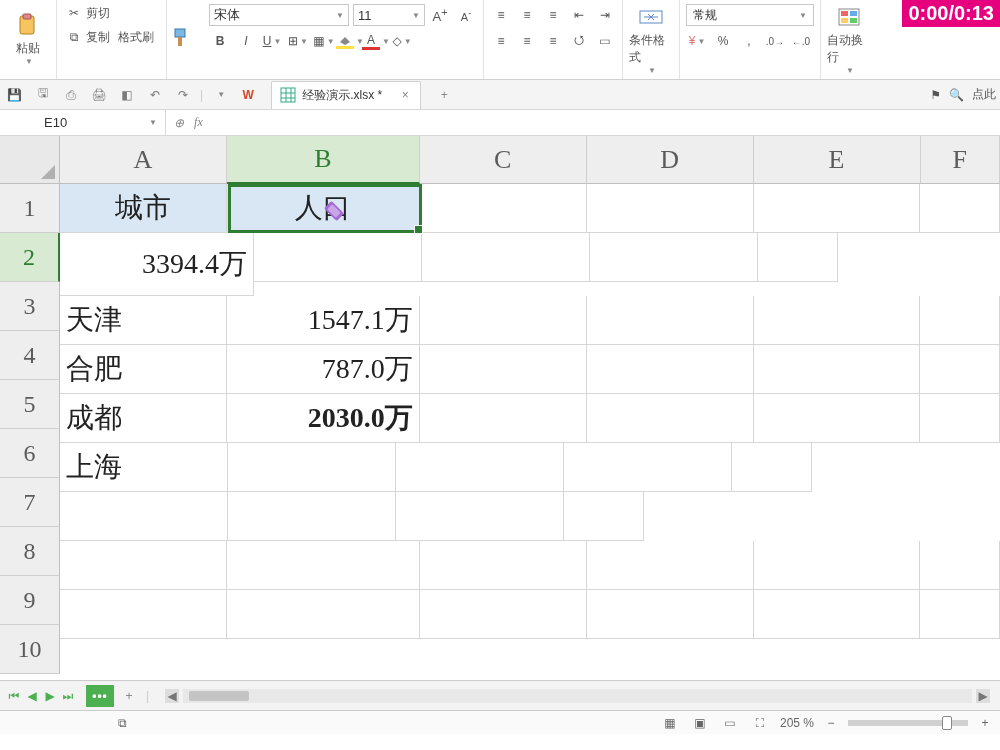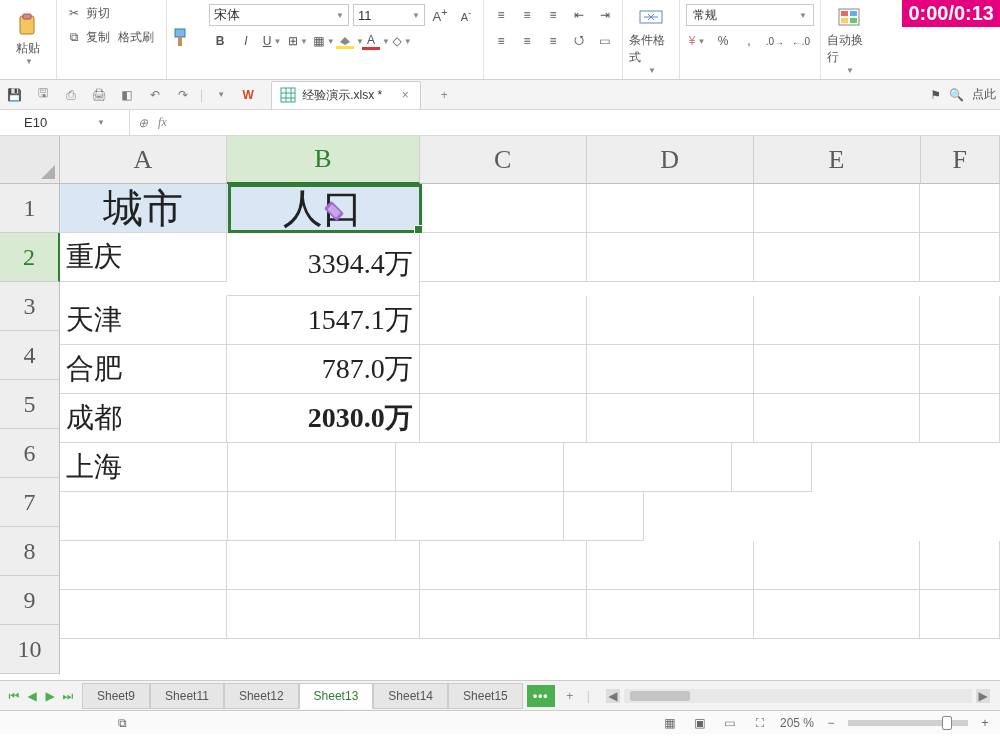--- a/index.html
+++ b/index.html
@@ -28,37 +28,37 @@
   .qat { height: 30px; background: #f4f4f4; border-bottom: 1px solid #d8d8d8; display:flex; align-items:center; padding: 0 4px; gap: 6px; }
   .qat .qbtn { width: 22px; height: 22px; display:flex; align-items:center; justify-content:center; color:#7a7a7a; }
   .doc-tab { display:flex; align-items:center; gap:6px; background:#fff; border:1px solid #d0d0d0; border-bottom:none; height:28px; padding:0 8px; margin-left:6px; border-radius:2px 2px 0 0; }
   .doc-tab .xicon { width:16px; height:16px; }
   .tab-close { width:14px; height:14px; display:flex; align-items:center; justify-content:center; color:#888; margin-left:10px; }
   .tab-add { width:22px; height:22px; display:flex; align-items:center; justify-content:center; color:#888; margin-left:6px; }
   .qat-right { margin-left:auto; display:flex; align-items:center; gap:8px; color:#555; font-size:12px; }
 
   
   .formula-row { height: 26px; border-bottom:1px solid #d8d8d8; display:flex; align-items:center; }
-  .name-box { width: 130px; height:100%; border-right:1px solid #d8d8d8; display:flex; align-items:center; padding:0 24px; justify-content:space-between; font-size:13px; }
+  .name-box { width: 130px; height:100%; border-right:1px solid #d8d8d8; display:flex; align-items:center; padding:0 8px; justify-content:space-between; font-size:13px;margin-left:36px; }
   .fx-area { display:flex; align-items:center; padding:0 8px; gap:10px; color:#888; font-style:italic; }
 
   
   .grid { position: relative; height: 544px; background:#fff; overflow:hidden; }
   .corner { position:absolute; left:0; top:0; width:60px; height:48px; background:#e9e9e9; border-right:1px solid #bfbfbf; border-bottom:1px solid #bfbfbf; }
   .corner::after { content:""; position:absolute; right:4px; bottom:4px; width:0; height:0; border-style:solid; border-width:0 0 14px 14px; border-color: transparent transparent #b0b0b0 transparent; }
   .col-headers { position:absolute; left:60px; top:0; right:0; height:48px; display:flex; }
   .col-head { height:48px; border-right:1px solid #cfcfcf; border-bottom:1px solid #bfbfbf; background:#eee; display:flex; align-items:center; justify-content:center; font-family: "Times New Roman", serif; font-size:26px; color:#5b5b5b; }
   .col-head.active { background:#d9ead3; color:#2e7d32; border-bottom:2px solid #2e7d32; }
   .row-headers { position:absolute; left:0; top:48px; width:60px; }
   .row-head { width:60px; border-right:1px solid #bfbfbf; border-bottom:1px solid #cfcfcf; background:#eee; display:flex; align-items:center; justify-content:center; font-family:"Times New Roman",serif; font-size:24px; color:#5b5b5b; }
   .row-head.active { background:#d9ead3; color:#2e7d32; border-right:2px solid #2e7d32; }
   .cells { position:absolute; left:60px; top:48px; right:0; bottom:0; }
   .cell-row { display:flex; }
   .cell { border-right:1px solid #d6d6d6; border-bottom:1px solid #d6d6d6; display:flex; align-items:center; padding:0 6px; font-family:"宋体","SimSun",serif; font-size:28px; color:#222; }
-  .cell.header-cell { background:#d9e7f5; justify-content:center; font-size:40px; }
+  .cell.header-cell { background:#d9e7f5; justify-content:center; font-size:28px; }
   .cell.num { justify-content:flex-end; }
   .selection { position:absolute; border:3px solid #2e7d32; pointer-events:none; }
   .selection::after { content:""; position:absolute; right:-4px; bottom:-4px; width:7px; height:7px; background:#2e7d32; border:1px solid #fff; }
   .cursor-dot { position:absolute; width:18px; height:18px; background:#a56bd6; border-radius:3px; transform: rotate(45deg) scaleY(0.6); pointer-events:none; }
   .cursor-dot::before { content:""; position:absolute; inset:3px; background:#fff; border-radius:2px; opacity:0.4; }
 
   
   .wA { width: 168px; }
   .wB { width: 194px; }
   .wC { width: 168px; }
@@ -366,21 +366,20 @@
   <div class="cells" id="cells">
       <div class="cell-row">
         <div class="cell wA header-cell" style="width: 168px; height: 49px;">城市</div>
         <div class="cell wB header-cell" style="width: 194px; height: 49px;">人口</div>
         <div class="cell wC" style="width: 168px; height: 49px;"></div>
         <div class="cell wD" style="width: 168px; height: 49px;"></div>
         <div class="cell wE" style="width: 168px; height: 49px;"></div>
         <div class="cell wF" style="width: 80px; height: 49px;"></div>
       </div>
       <div class="cell-row">
-        <div class="cell wA" style="width: 168px; height: 49px;">重庆</div>
         <div class="cell wB num" style="width: 194px; height: 63px;">3394.4万</div>
         <div class="cell wC" style="width: 168px; height: 49px;"></div>
         <div class="cell wD" style="width: 168px; height: 49px;"></div>
         <div class="cell wE" style="width: 168px; height: 49px;"></div>
         <div class="cell wF" style="width: 80px; height: 49px;"></div>
       </div>
       <div class="cell-row">
         <div class="cell wA" style="width: 168px; height: 49px;">天津</div>
         <div class="cell wB num" style="width: 194px; height: 49px;">1547.1万</div>
         <div class="cell wC" style="width: 168px; height: 49px;"></div>
@@ -438,28 +437,20 @@
   <div class="cursor-dot" style="left:325px; top:66px;"></div>
 </div>
 
 <div class="sheets">
   <div class="sheet-nav">
     <div class="nav-arrow">⏮</div>
     <div class="nav-arrow">◀</div>
     <div class="nav-arrow">▶</div>
     <div class="nav-arrow">⏭</div>
   </div>
-  <div id="sheet-tabs" style="display:flex;">
-      <div class="sheet-tab">Sheet9</div>
-      <div class="sheet-tab">Sheet11</div>
-      <div class="sheet-tab">Sheet12</div>
-      <div class="sheet-tab active">Sheet13</div>
-      <div class="sheet-tab">Sheet14</div>
-      <div class="sheet-tab">Sheet15</div>
-    </div>
   <div class="sheet-more">•••</div>
   <div class="sheet-add">
       <span>+</span>
     </div>
   <span style="color:#ccc;margin:0 6px;">|</span>
   <div class="hscroll">
     <div class="arrow">◀</div>
     <div class="track">
         <div class="thumb"></div>
       </div>

